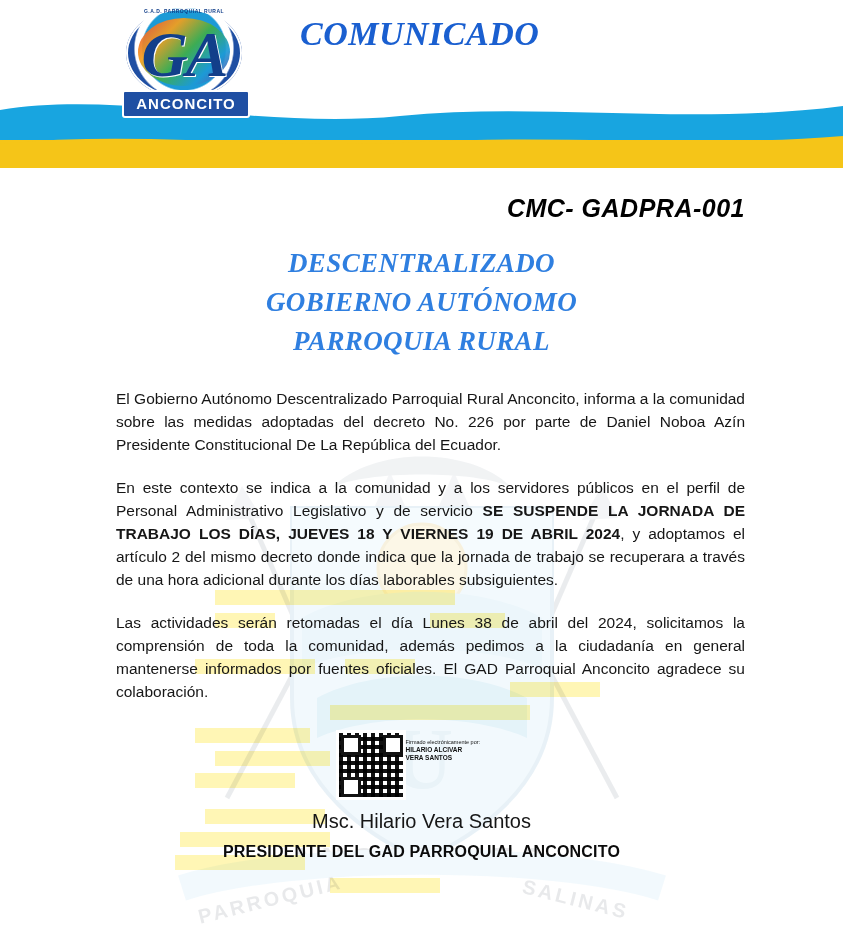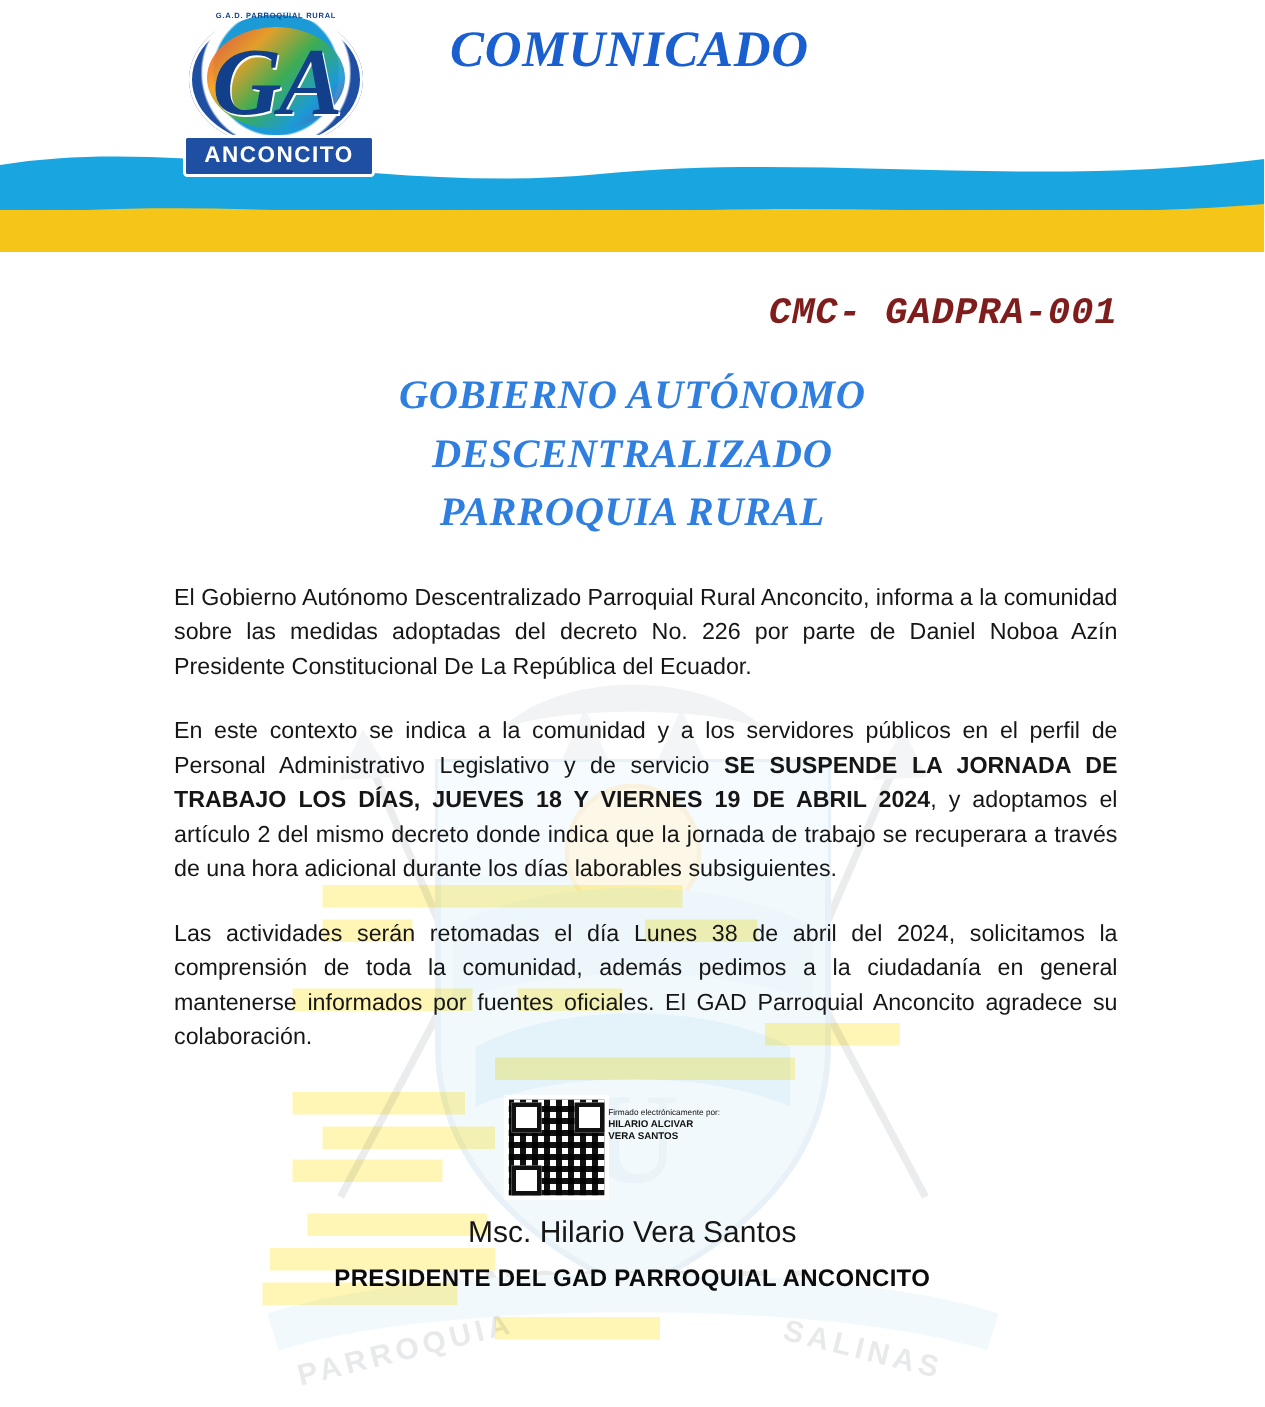--- a/index.html
+++ b/index.html
@@ -144,25 +144,25 @@
     width: 600px;
     height: 560px;
     opacity: .22;
     pointer-events: none;
   }
 
   .code {
     position: absolute;
     right: 98px;
     top: 22px;
-    font-family: Liberation Mono, monospace;
+    font-family: Liberation Sans, sans-serif;
     font-style: italic;
     font-weight: bold;
     font-size: 25px;
-    color: #7f1d1d;
+    color: #000000;
     letter-spacing: .5px;
   }
 
   .org-title {
     position: absolute;
     left: 0;
     top: 72px;
     width: 843px;
     text-align: center;
     font-family: "Liberation Serif", serif;
@@ -316,22 +316,22 @@
       <text x="300" y="500" text-anchor="middle" font-family="Liberation Sans, sans-serif" font-size="30" letter-spacing="9" font-weight="bold" fill="#8d949b">ANCONCITO</text>
       <path d="M60,520 C170,485 430,485 540,520" stroke="#bfe3f5" stroke-width="26" fill="none"></path>
       <text x="150" y="538" text-anchor="middle" font-family="Liberation Sans, sans-serif" font-size="20" letter-spacing="3" font-weight="bold" fill="#8d949b" transform="rotate(-14 150 538)">PARROQUIA</text>
       <text x="452" y="538" text-anchor="middle" font-family="Liberation Sans, sans-serif" font-size="20" letter-spacing="3" font-weight="bold" fill="#8d949b" transform="rotate(14 452 538)">SALINAS</text>
     </g>
   </svg>
 
   <div class="code">CMC- GADPRA-001</div>
 
   <div class="org-title">
+    <div>DESCENTRALIZADO</div>
     <div>GOBIERNO AUTÓNOMO</div>
-    <div>DESCENTRALIZADO</div>
     <div>PARROQUIA RURAL</div>
   </div>
 
   <div class="highlight-band" style="left:215px; top:418px; width:240px; height:15px;"></div>
   <div class="highlight-band" style="left:215px; top:441px; width:60px;  height:15px;"></div>
   <div class="highlight-band" style="left:430px; top:441px; width:75px;  height:15px;"></div>
   <div class="highlight-band" style="left:195px; top:487px; width:120px; height:15px;"></div>
   <div class="highlight-band" style="left:345px; top:487px; width:70px;  height:15px;"></div>
   <div class="highlight-band" style="left:510px; top:510px; width:90px;  height:15px;"></div>
   <div class="highlight-band" style="left:330px; top:533px; width:200px; height:15px;"></div>

